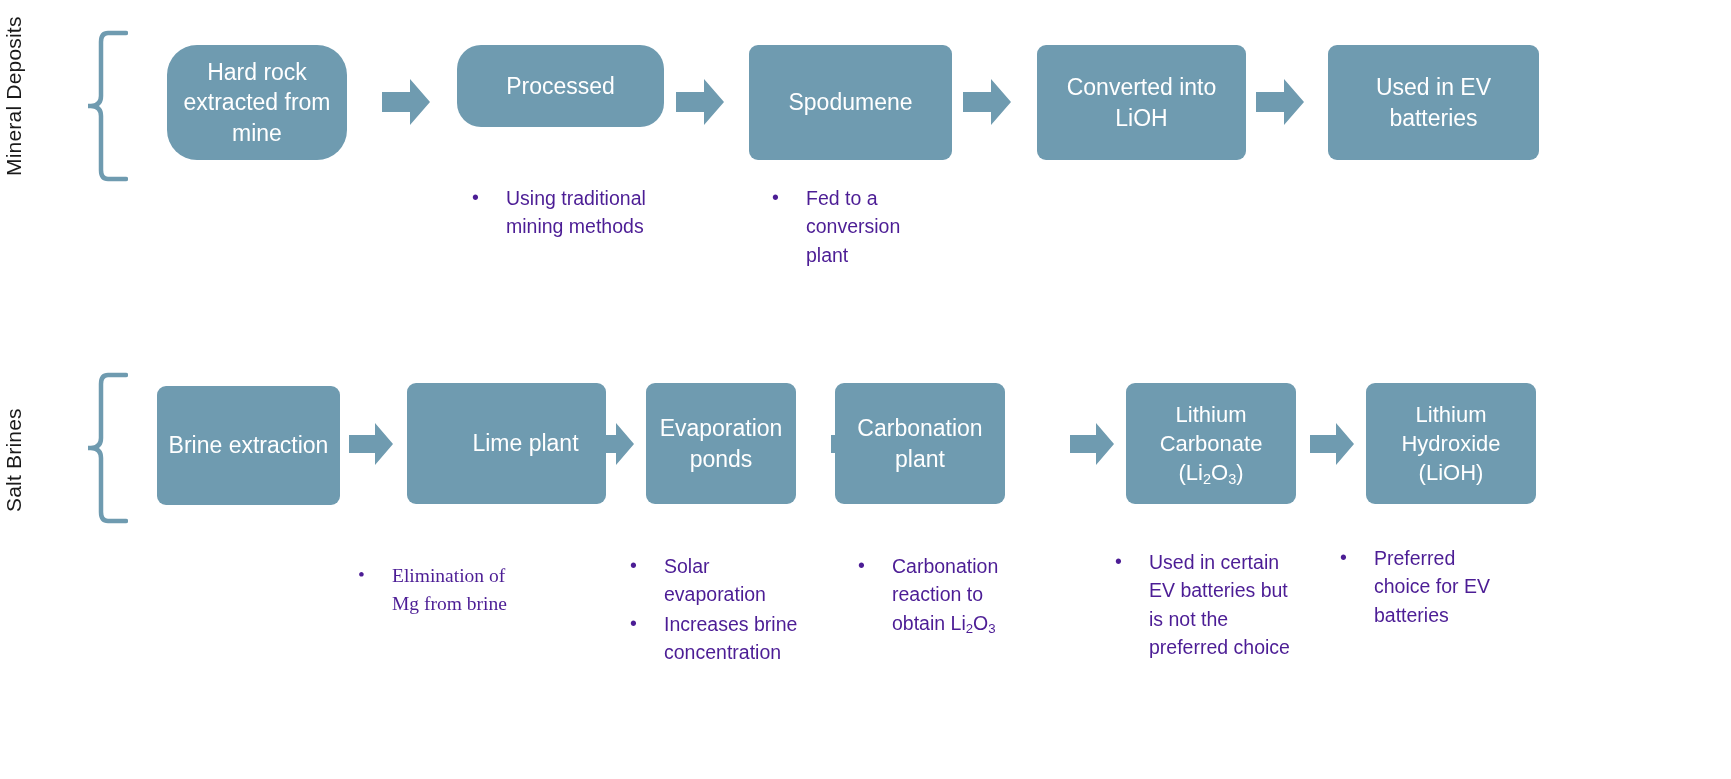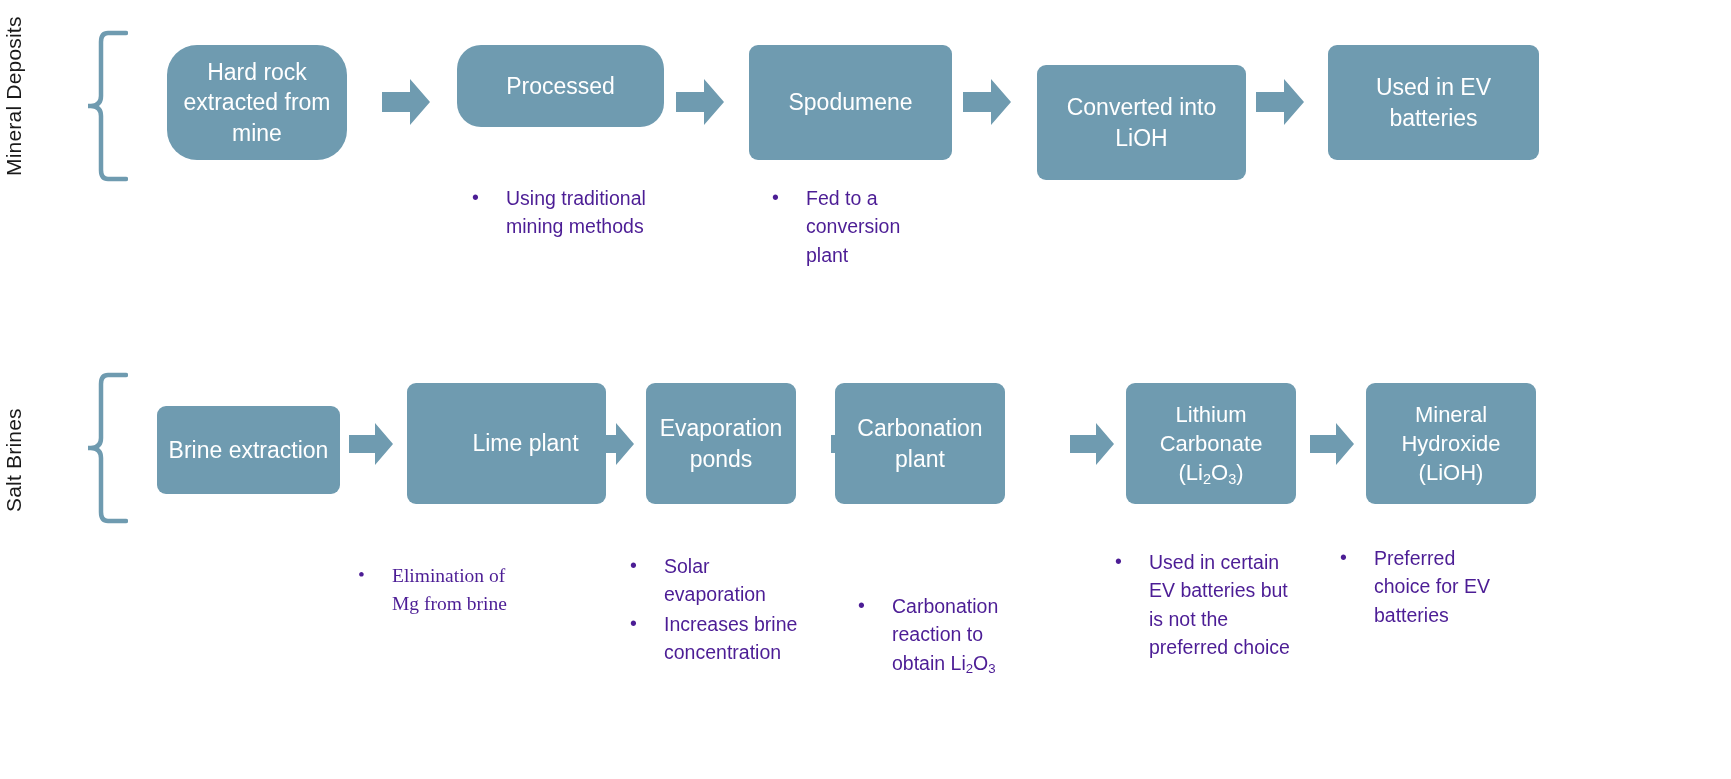--- a/index.html
+++ b/index.html
@@ -130,21 +130,21 @@
   <div class="box" style="left:749px; top:45px; width:203px; height:115px;">
     <span>Spodumene</span>
   </div>
 
   <div class="arrow" style="left:963px; top:79px;">
     <svg width="48" height="46" viewBox="0 0 48 46" aria-hidden="true">
       <path d="M0 13 L28 13 L28 0 L48 23 L28 46 L28 33 L0 33 Z" fill="#6F9BB0"></path>
     </svg>
   </div>
 
-  <div class="box" style="left:1037px; top:45px; width:209px; height:115px;margin-top:20px;">
+  <div class="box" style="left:1037px; top:45px; width:209px; height:115px;">
     <span>Converted into LiOH</span>
   </div>
 
   <div class="arrow" style="left:1256px; top:79px;">
     <svg width="48" height="46" viewBox="0 0 48 46" aria-hidden="true">
       <path d="M0 13 L28 13 L28 0 L48 23 L28 46 L28 33 L0 33 Z" fill="#6F9BB0"></path>
     </svg>
   </div>
 
   <div class="box" style="left:1328px; top:45px; width:211px; height:115px;">
@@ -165,21 +165,21 @@
 
   <div class="row-label" id="label-brines">Salt Brines</div>
 
   <div class="brace" id="brace-2" style="left:88px; top:372px;">
     <svg width="40" height="152" viewBox="0 0 40 152" aria-hidden="true">
       <path d="M38 3 L20 3 Q13 3 13 12 L13 66 Q13 75 4 76 Q13 77 13 86 L13 140 Q13 149 20 149 L38 149" fill="none" stroke="#6F9BB0" stroke-width="4.5" stroke-linecap="round" stroke-linejoin="round"></path>
       <path d="M4 76 L0 76" fill="none" stroke="#6F9BB0" stroke-width="4.5" stroke-linecap="round"></path>
     </svg>
   </div>
 
-  <div class="box" style="left:157px; top:406px; width:183px; height:88px;">
+  <div class="box" style="left:157px; top:386px; width:183px; height:119px;">
     <span>Brine extraction</span>
   </div>
 
   <div class="arrow" style="left:349px; top:423px;">
     <svg width="44" height="42" viewBox="0 0 44 42" aria-hidden="true">
       <path d="M0 12 L26 12 L26 0 L44 21 L26 42 L26 30 L0 30 Z" fill="#6F9BB0"></path>
     </svg>
   </div>
 
   <div class="box" style="left:407px; top:383px; width:199px; height:121px;padding-left:48px;">
@@ -216,37 +216,37 @@
     <span>Lithium Carbonate (Li<sub>2</sub>O<sub>3</sub>)</span>
   </div>
 
   <div class="arrow" style="left:1310px; top:423px;">
     <svg width="44" height="42" viewBox="0 0 44 42" aria-hidden="true">
       <path d="M0 12 L26 12 L26 0 L44 21 L26 42 L26 30 L0 30 Z" fill="#6F9BB0"></path>
     </svg>
   </div>
 
   <div class="box" style="left:1366px; top:383px; width:170px; height:121px; font-size:22px;">
-    <span>Mineral Hydroxide (LiOH)</span>
+    <span>Lithium Hydroxide (LiOH)</span>
   </div>
 
   <div class="bullets" style="left:358px; top:562px; width:164px;font-family:Liberation Serif, serif;">
     <ul>
       <li>Elimination of Mg from brine</li>
     </ul>
   </div>
 
   <div class="bullets" style="left:630px; top:552px; width:180px;">
     <ul>
       <li>Solar evaporation</li>
       <li>Increases brine concentration</li>
     </ul>
   </div>
 
-  <div class="bullets" style="left:858px; top:552px; width:175px;margin-top:40px;">
+  <div class="bullets" style="left:858px; top:552px; width:175px;">
     <ul>
       <li>Carbonation reaction to obtain Li<sub>2</sub>O<sub>3</sub></li>
     </ul>
   </div>
 
   <div class="bullets" style="left:1115px; top:548px; width:190px;">
     <ul>
       <li>Used in certain EV batteries but is not the preferred choice</li>
     </ul>
   </div>

